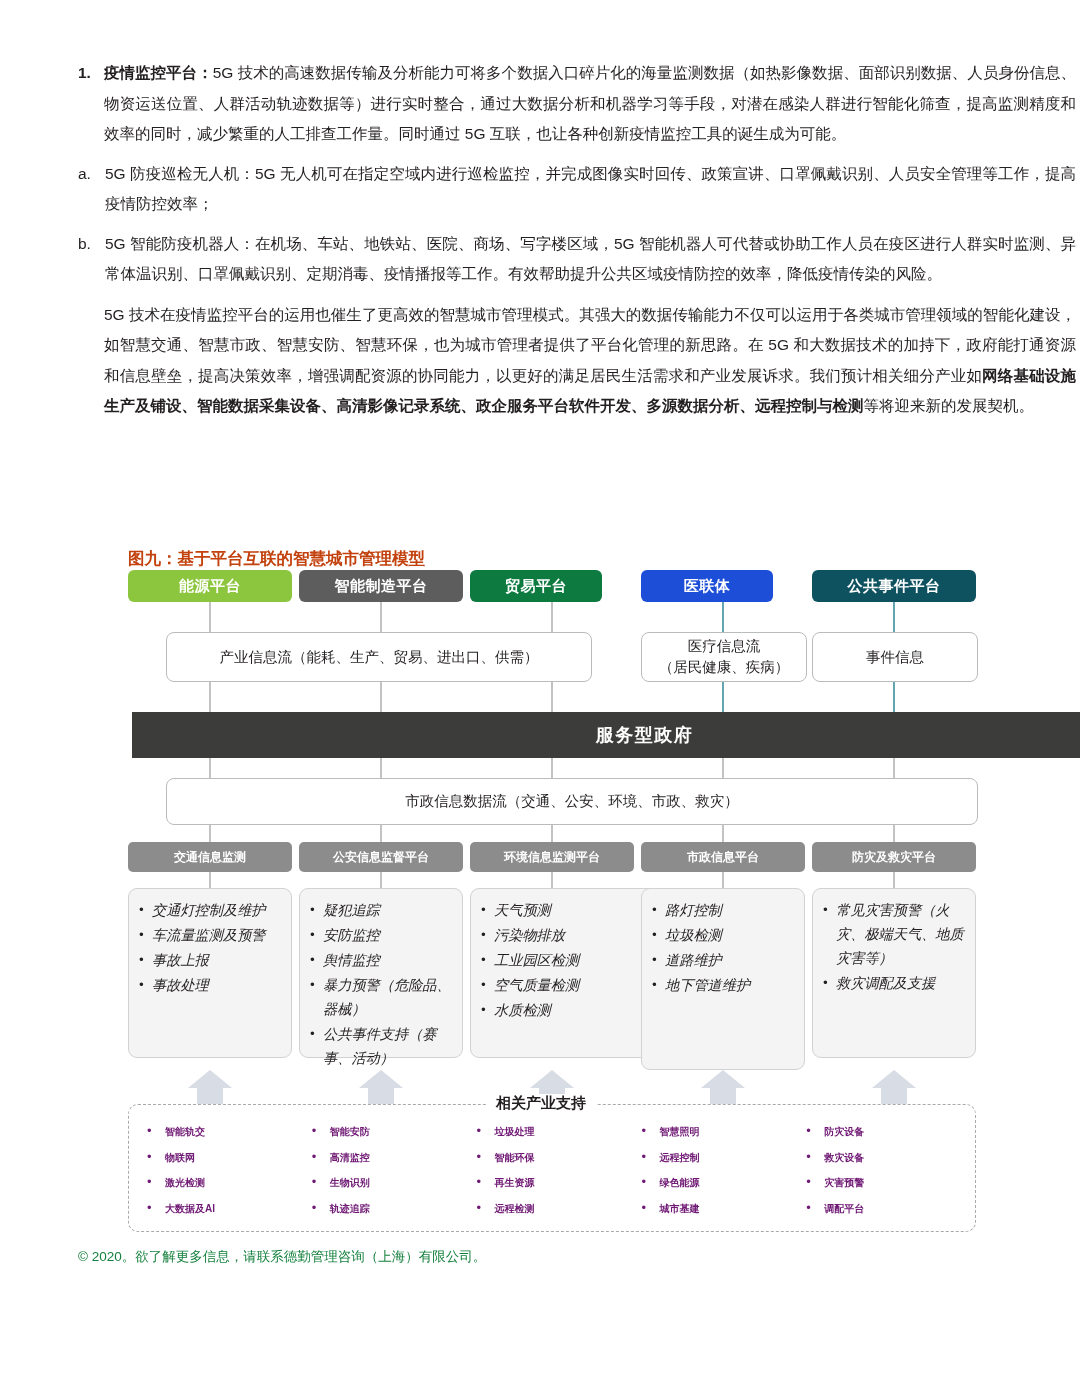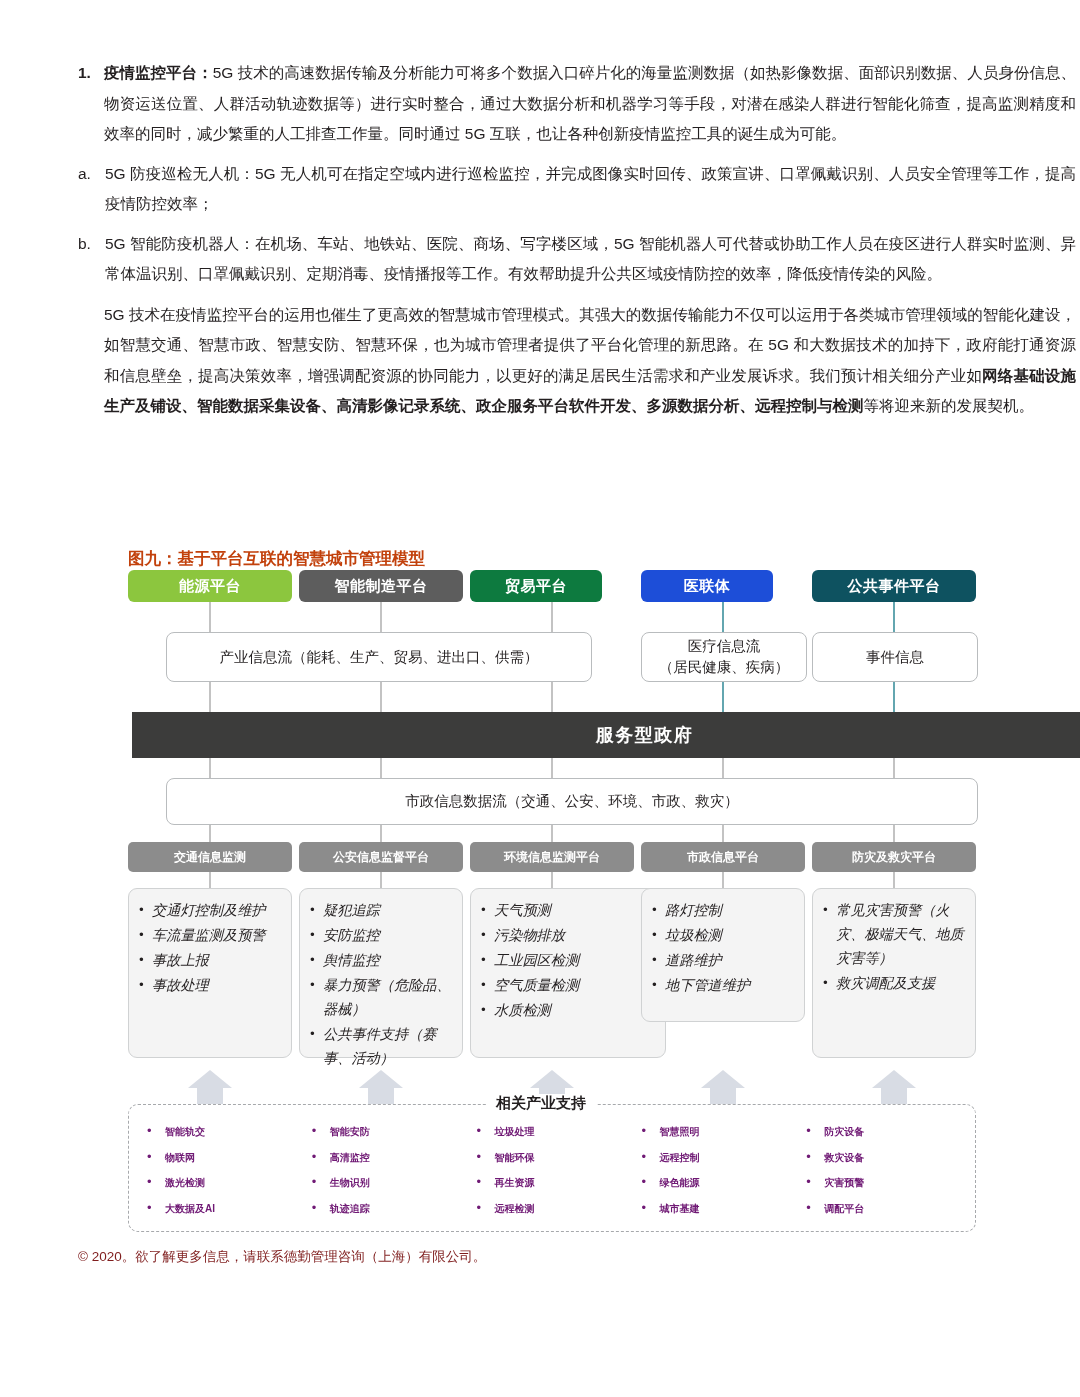--- a/index.html
+++ b/index.html
@@ -271,21 +271,21 @@
     top: 1168px;
     font-size: 11.5px;
     color: #8b8b8b;
   }
 
   .footer-note {
     position: absolute;
     left: 78px;
     top: 1248px;
     font-size: 13.5px;
-    color: #7f1d1d;
+    color: #15803d;
   }
 </style>
 </head>
 <body>
 
 <div class="page">
 
   <div class="body-text">
 
     <div class="num-item">
@@ -425,21 +425,21 @@
       <div class="colbox" style="left:342px; top:318px; width:196px; height:170px;">
         <ul>
           <li>天气预测</li>
           <li>污染物排放</li>
           <li>工业园区检测</li>
           <li>空气质量检测</li>
           <li>水质检测</li>
         </ul>
       </div>
 
-      <div class="colbox" style="left:513px; top:318px; width:164px; height:134px;">
+      <div class="colbox" style="left:513px; top:318px; width:164px; height:182px;">
         <ul>
           <li>路灯控制</li>
           <li>垃圾检测</li>
           <li>道路维护</li>
           <li>地下管道维护</li>
         </ul>
       </div>
 
       <div class="colbox" style="left:684px; top:318px; width:164px; height:170px;">
         <ul>

